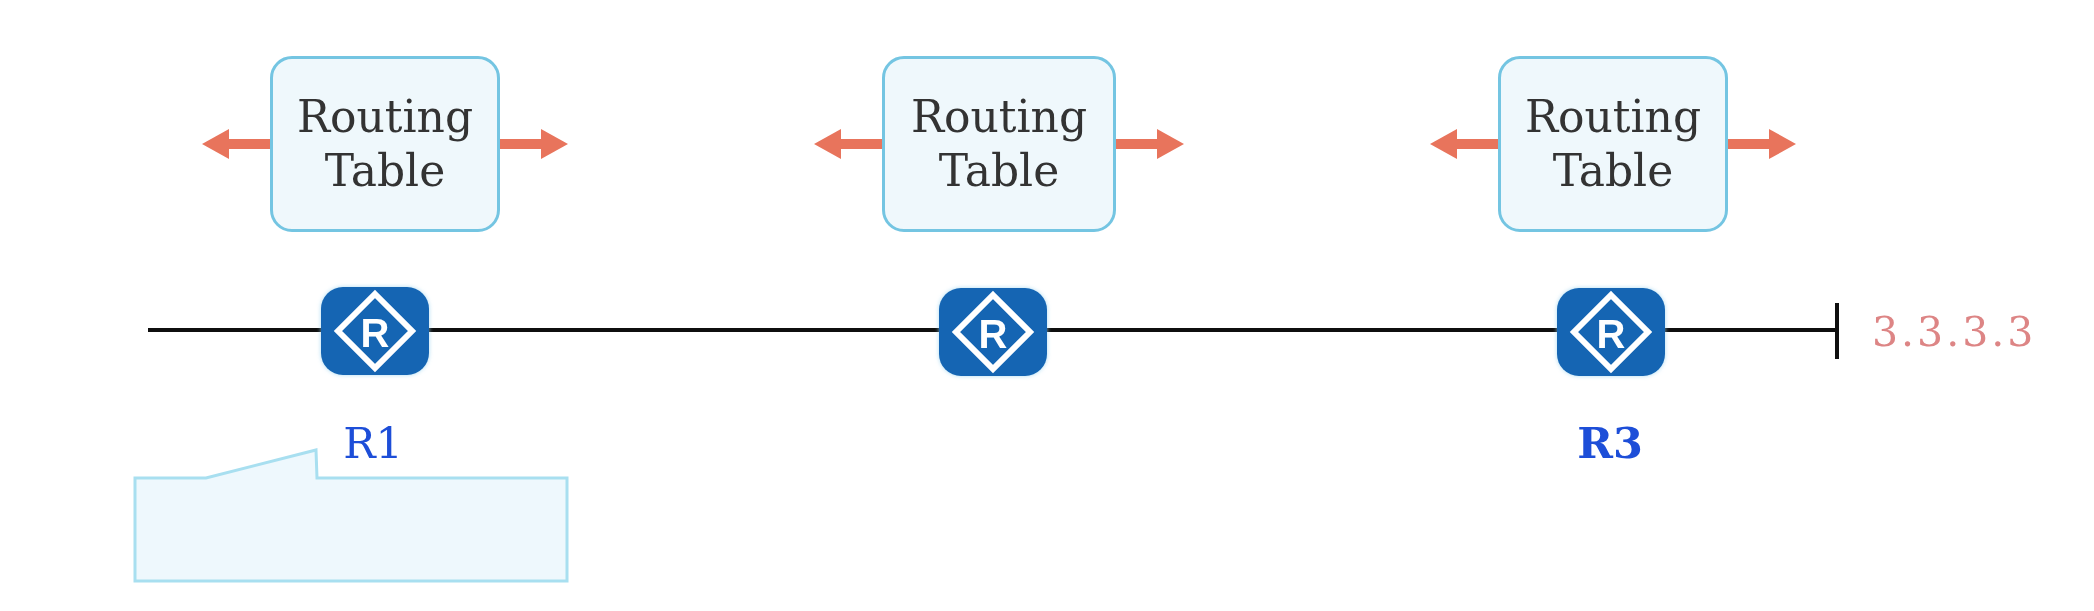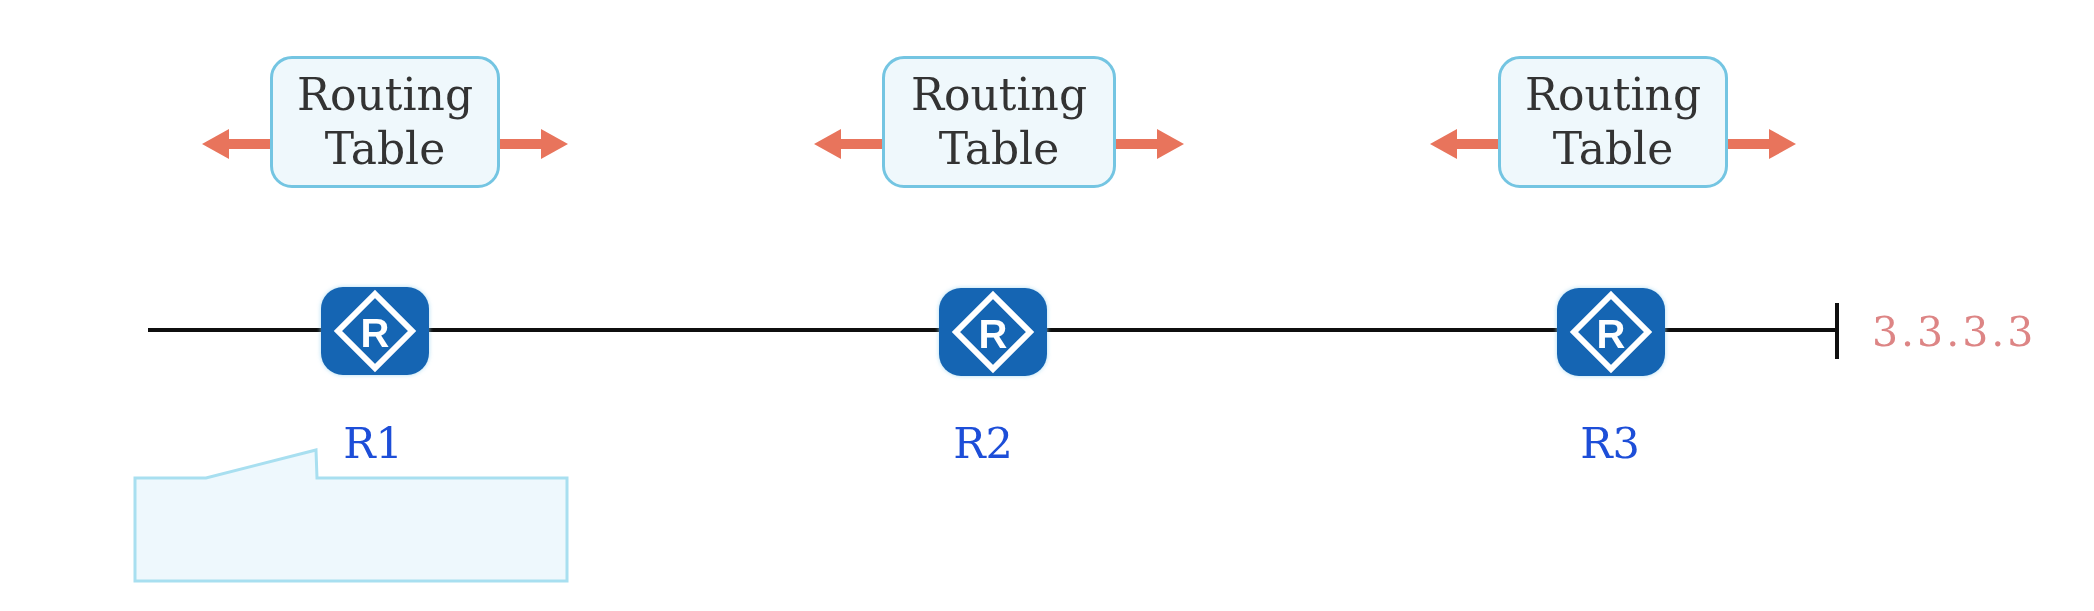--- a/index.html
+++ b/index.html
@@ -31,21 +31,21 @@
     font-size: 41px;
     letter-spacing: 3px;
     color: #dd8585;
     white-space: nowrap;
   }
 
   
   .rt-box {
     position: absolute;
     top: 56px;
-    height: 132px;
+    height: 176px;
     border: 3px solid #74c5e2;
     border-radius: 22px;
     background: #eff8fc;
     box-sizing: border-box;
     display: flex;
     align-items: center;
     justify-content: center;
   }
   .rt-box .rt-text {
     white-space: pre-line;
@@ -91,21 +91,21 @@
   .r-label {
     position: absolute;
     top: 418px;
     width: 140px;
     text-align: center;
     font-size: 43px;
     color: #1d4ed8;
   }
   .r-label-1 { left: 303px; }
   .r-label-2 { left: 913px; }
-  .r-label-3 { left: 1540px; }
+  .r-label-3 { left: 1540px; font-weight: bold; }
 
   
   .callout-svg {
     position: absolute;
     left: 130px; top: 444px;
     width: 444px; height: 142px;
   }
   .callout-text {
     position: absolute;
     left: 163px; top: 509px;
@@ -158,21 +158,20 @@
     <span class="shaft"></span>
     <span class="head"></span>
   </div>
   <div class="router-icon" style="left:937px; top:286px">
     <svg viewBox="0 0 112 92" xmlns="http://www.w3.org/2000/svg">
       <rect x="2" y="2" width="108" height="88" rx="22" fill="#1565b3"></rect>
       <polygon points="56,9 93,46 56,83 19,46" fill="none" stroke="#ffffff" stroke-width="6"></polygon>
       <text x="56" y="48" fill="#ffffff" font-family="Liberation Sans, sans-serif" font-size="40" font-weight="bold" text-anchor="middle" dominant-baseline="central">R</text>
     </svg>
   </div>
-  <div class="r-label r-label-2">R2</div>
 
   <div class="rt-box rt-3">
     <span class="rt-text">Routing
 Table</span>
   </div>
   <div class="arrow dir-left" style="left:1430px">
     <span class="head"></span>
     <span class="shaft"></span>
   </div>
   <div class="arrow dir-right" style="left:1728px">

